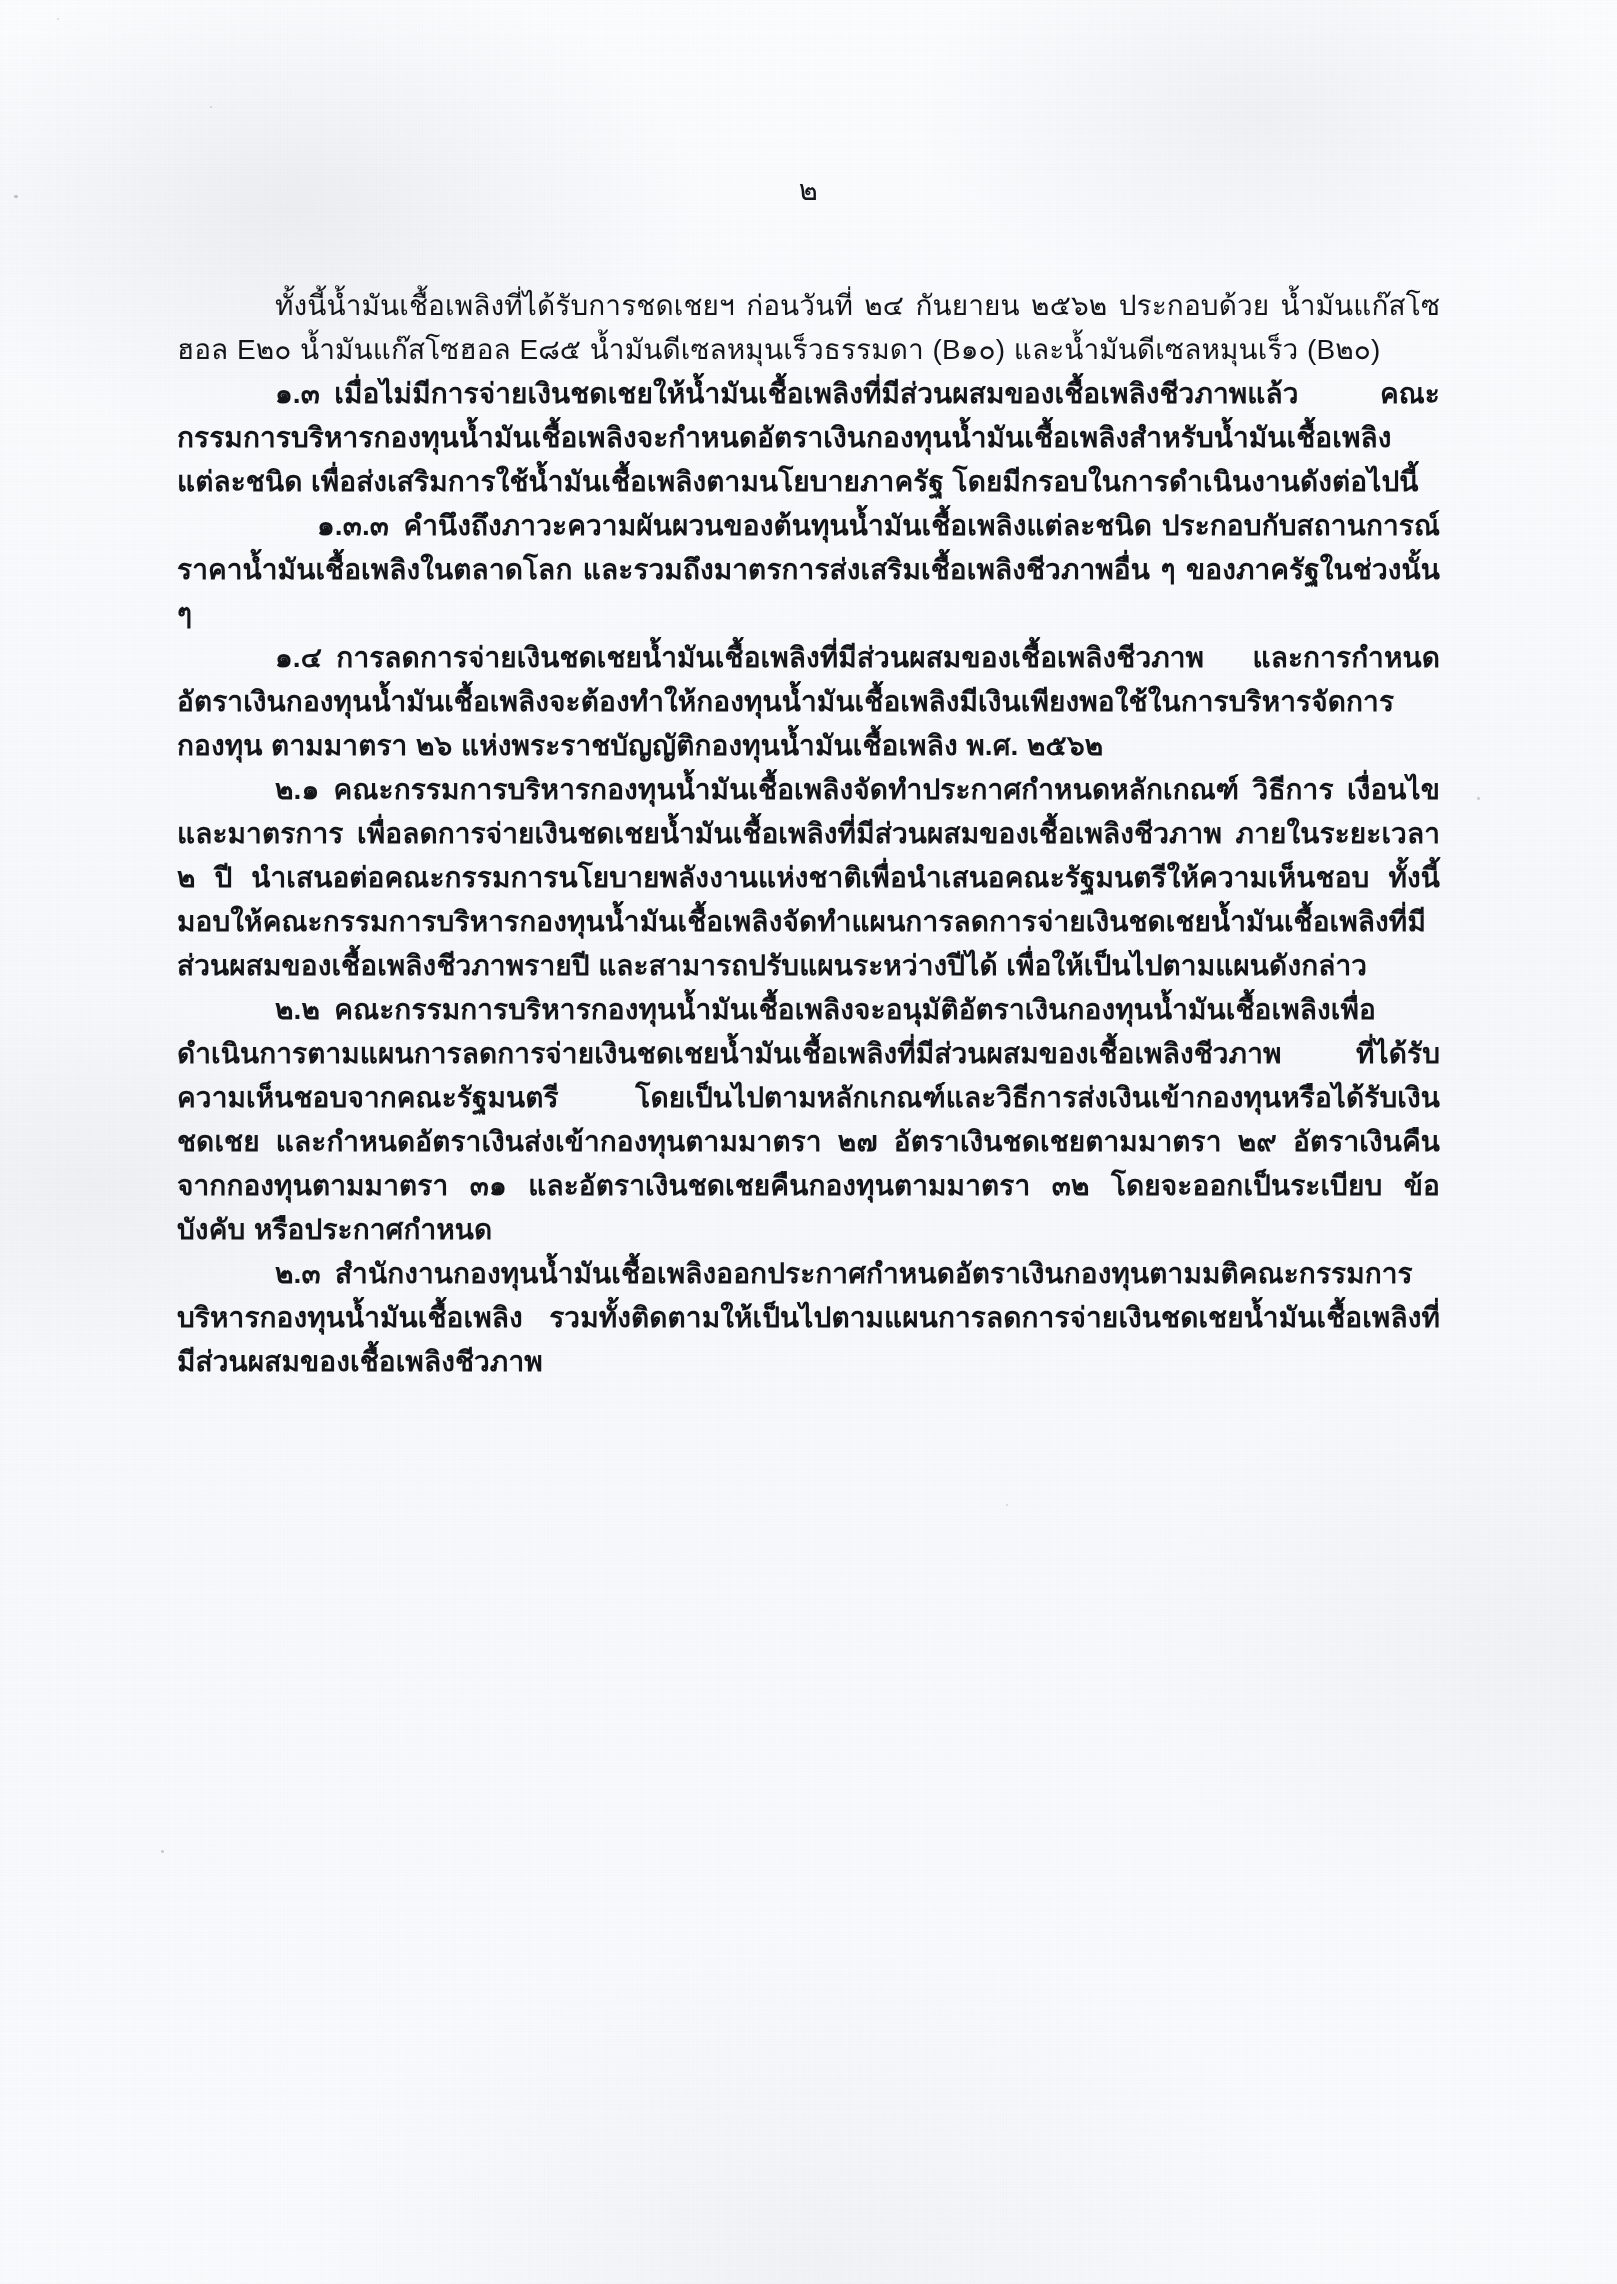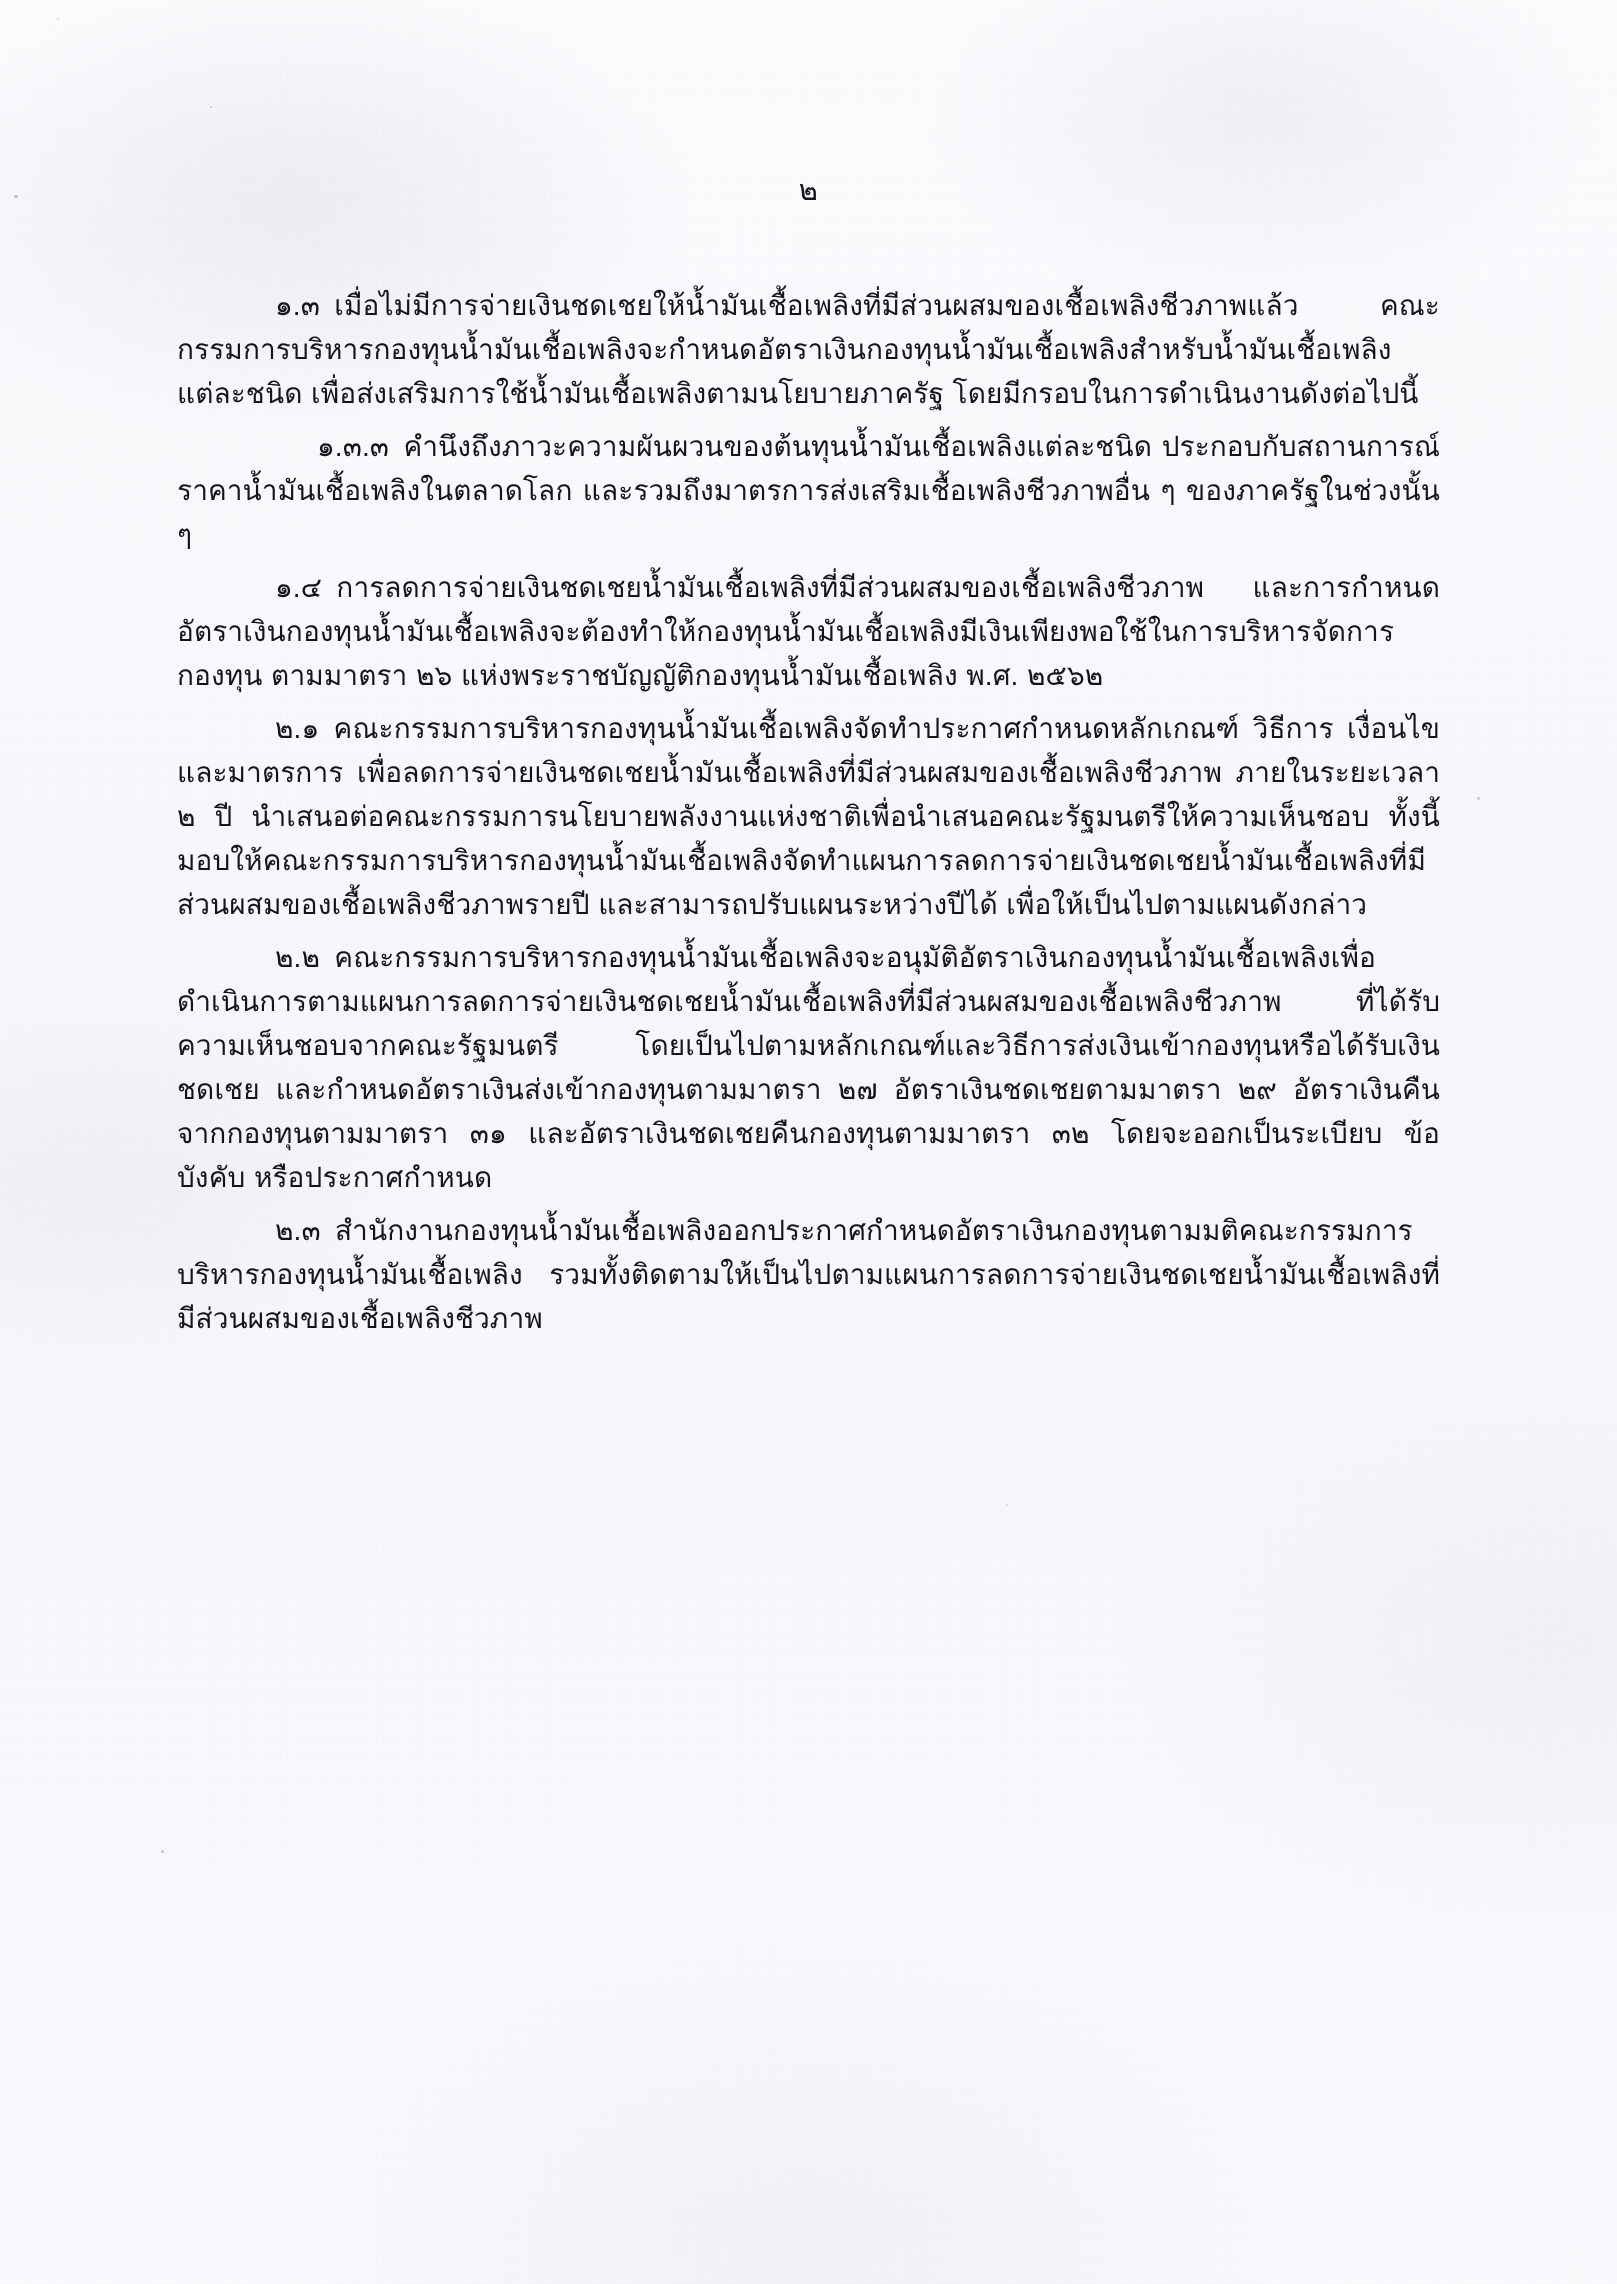--- a/index.html
+++ b/index.html
@@ -69,21 +69,21 @@
     font-size: 28px;
     line-height: 44px;
     color: #14151a;
     margin: 0;
     text-align: justify;
     text-justify: inter-word;
     letter-spacing: 0.1px;
     word-spacing: 0.7px;
   }
 
-  .para + .para { margin-top: 9px; }
+  .para + .para { margin-top: 0; font-weight: bold; }
 
   .gap-lg { margin-top: 18px; }
   .gap-xl { margin-top: 47px; }
 
   .indent { display: inline-block; width: 98px; }
   .indent-sub { display: inline-block; width: 140px; }
 
   .heading {
     font-size: 28px;
     line-height: 44px;
@@ -109,20 +109,21 @@
   <div class="speck" style="left:210px; top:106px;  width:2px; height:2px; opacity:.4;"></div>
   <div class="speck" style="left:1477px;top:797px; width:2.6px; height:2.6px; opacity:.4;"></div>
   <div class="speck" style="left:161px; top:1850px; width:3.3px; height:2.6px; opacity:.45;"></div>
   <div class="speck" style="left:1006px;top:1504px; width:2px; height:2px; opacity:.35;"></div>
   <div class="speck" style="left:453px; top:958px; width:2px; height:2px; opacity:.3;"></div>
 
   <div class="content">
 
     <div class="page-number">๒</div>
 
+    <p class="para"><span class="indent"></span><span>ทั้งนี้น้ำมันเชื้อเพลิงที่ได้รับการชดเชยฯ ก่อนวันที่ ๒๔ กันยายน ๒๕๖๒ ประกอบด้วย น้ำมันแก๊สโซฮอล E๒๐ น้ำมันแก๊สโซฮอล E๘๕ น้ำมันดีเซลหมุนเร็วธรรมดา (B๑๐) และน้ำมันดีเซลหมุนเร็ว (B๒๐)</span></p>
 
     <p class="para gap-lg"><span class="indent"></span><span class="num-lbl">๑.๓</span><span>เมื่อไม่มีการจ่ายเงินชดเชยให้น้ำมันเชื้อเพลิงที่มีส่วนผสมของเชื้อเพลิงชีวภาพแล้ว คณะกรรมการบริหารกองทุนน้ำมันเชื้อเพลิงจะกำหนดอัตราเงินกองทุนน้ำมันเชื้อเพลิงสำหรับน้ำมันเชื้อเพลิงแต่ละชนิด เพื่อส่งเสริมการใช้น้ำมันเชื้อเพลิงตามนโยบายภาครัฐ โดยมีกรอบในการดำเนินงานดังต่อไปนี้</span></p>
 
 
 
     <p class="para"><span class="indent-sub"></span><span class="num-lbl">๑.๓.๓</span><span>คำนึงถึงภาวะความผันผวนของต้นทุนน้ำมันเชื้อเพลิงแต่ละชนิด ประกอบกับสถานการณ์ราคาน้ำมันเชื้อเพลิงในตลาดโลก และรวมถึงมาตรการส่งเสริมเชื้อเพลิงชีวภาพอื่น ๆ ของภาครัฐในช่วงนั้น ๆ</span></p>
 
     <p class="para gap-xl"><span class="indent"></span><span class="num-lbl">๑.๔</span><span>การลดการจ่ายเงินชดเชยน้ำมันเชื้อเพลิงที่มีส่วนผสมของเชื้อเพลิงชีวภาพ และการกำหนดอัตราเงินกองทุนน้ำมันเชื้อเพลิงจะต้องทำให้กองทุนน้ำมันเชื้อเพลิงมีเงินเพียงพอใช้ในการบริหารจัดการกองทุน ตามมาตรา ๒๖ แห่งพระราชบัญญัติกองทุนน้ำมันเชื้อเพลิง พ.ศ. ๒๕๖๒</span></p>
 
 

